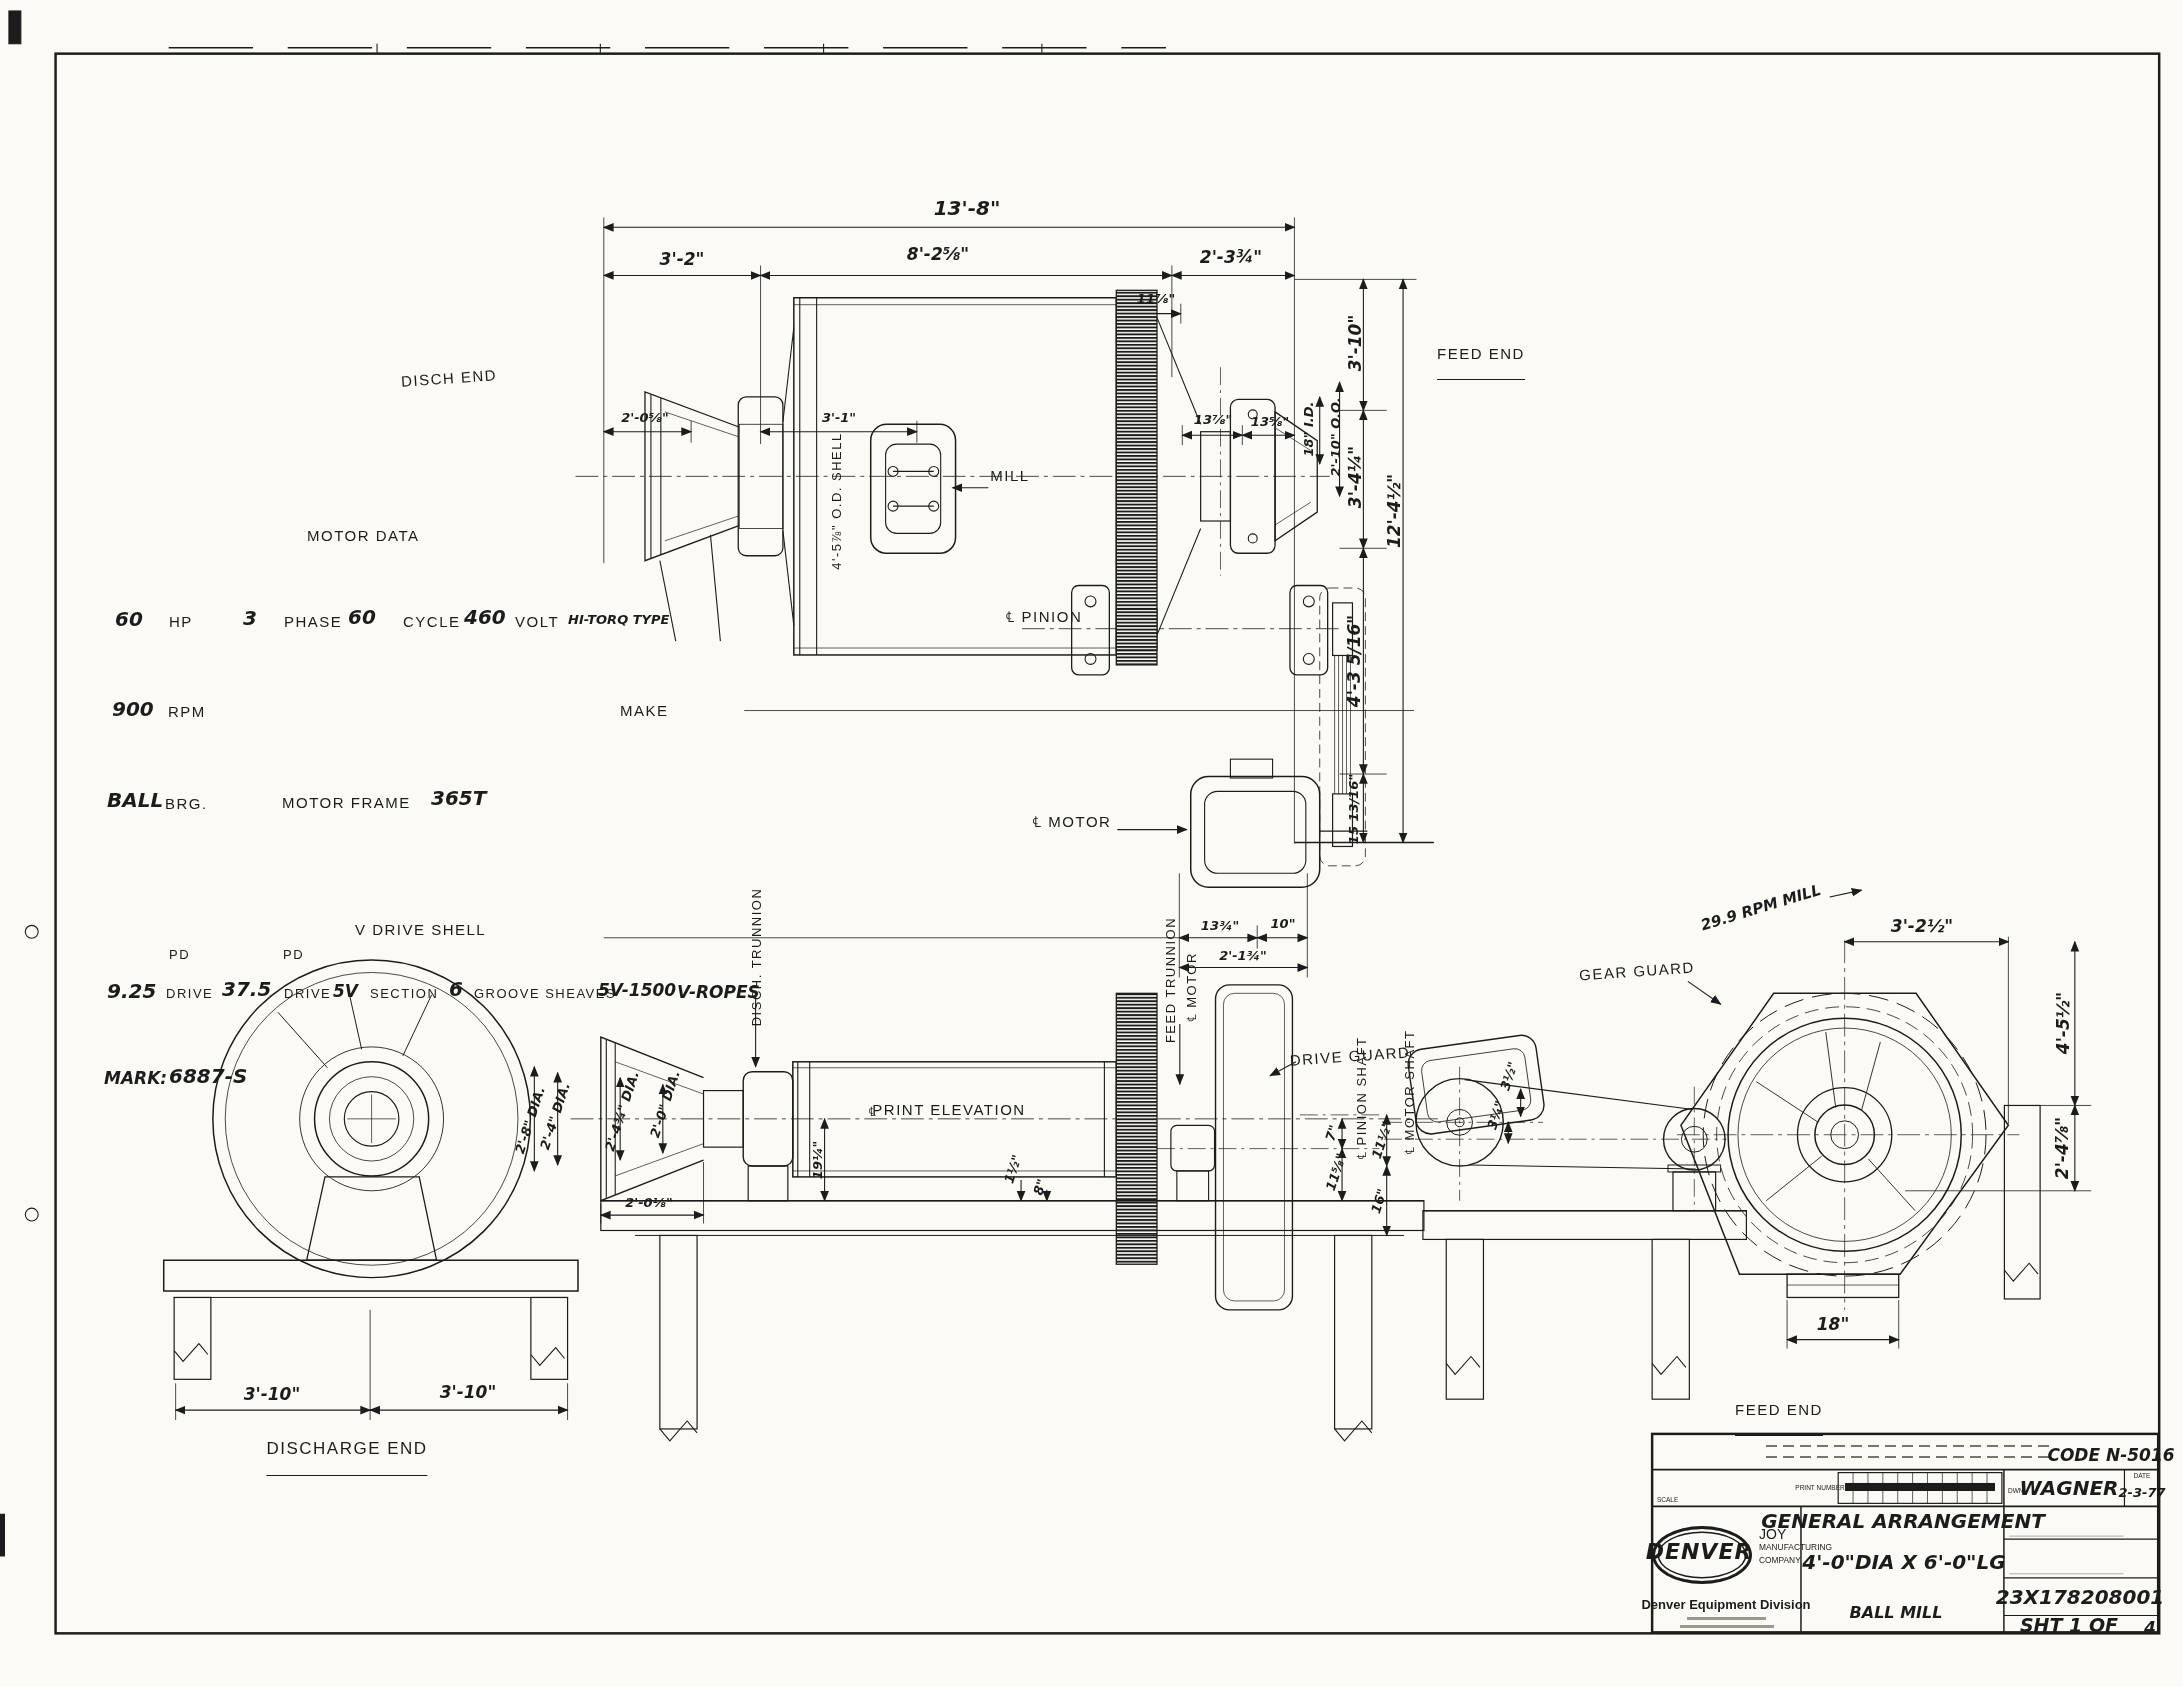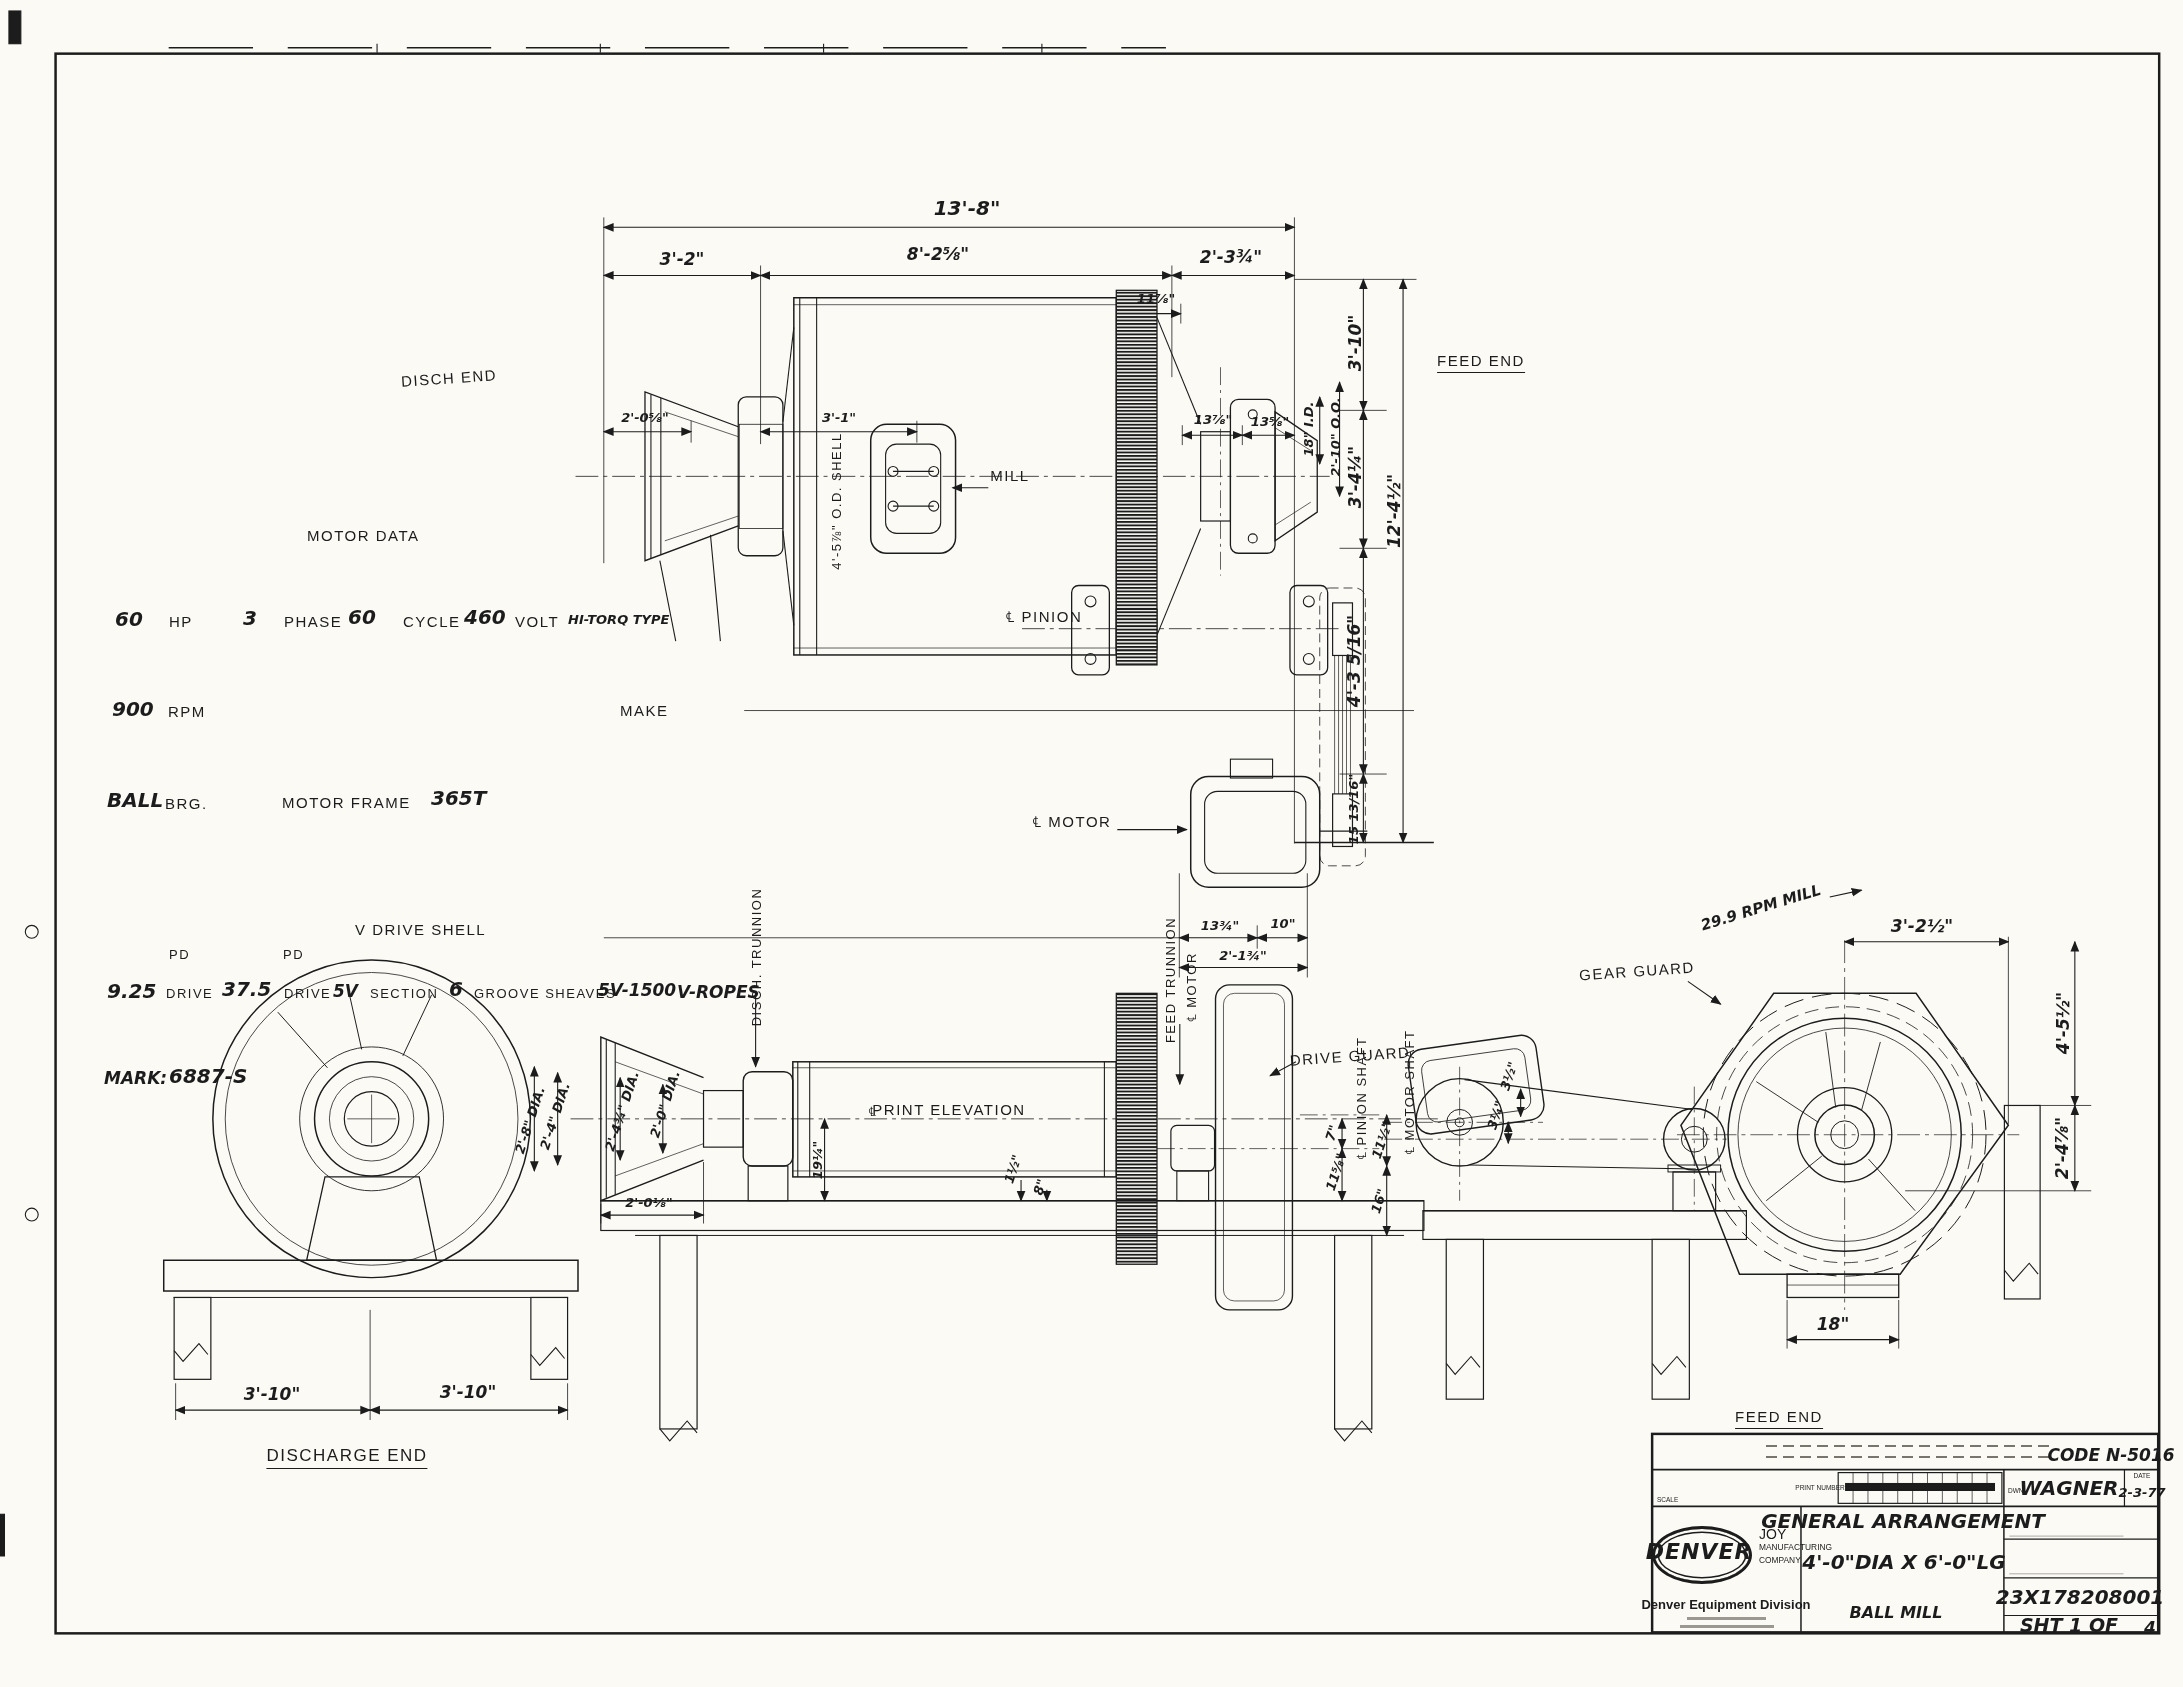--- a/index.html
+++ b/index.html
@@ -10,21 +10,21 @@
        font-size:15px;line-height:1;}
   .la{transform:translate(0,-50%);}
   .hand{font-family:"DejaVu Sans",sans-serif;font-style:italic;font-weight:600;}
   .draft{font-family:"Liberation Sans",sans-serif;letter-spacing:1.5px;font-weight:500;}
   .big{font-size:20px;} .med{font-size:17px;} .sm{font-size:13px;}
   .tiny{font-size:6.5px;letter-spacing:0;}
   .r90{transform:translate(-50%,-50%) rotate(-90deg);}
   .r72{transform:translate(-50%,-50%) rotate(-72deg);}
   .r17{transform:translate(-50%,-50%) rotate(-17deg);}
   .r4{transform:translate(-50%,-50%) rotate(-4deg);}
-  .und{border-bottom:1.5px solid #1c1c1c;padding-bottom:4px;}
+  .und{border-bottom:1.5px solid #1c1c1c;padding-bottom:18px;}
   .logo-oval{position:absolute;left:1652px;top:1526px;width:94px;height:52px;
      border:3px solid #1c1c1c;border-radius:50%;box-shadow:inset 0 0 0 2.5px #fbfaf5,inset 0 0 0 4px #1c1c1c;}
   .gbar{position:absolute;background:#9a9890;height:2.5px;}
   .pline{position:absolute;height:1.5px;background:repeating-linear-gradient(90deg,#77756d 0 11px,transparent 11px 17px);}
 </style>
 </head>
 <body>
 
 <div class="sheet">
 

